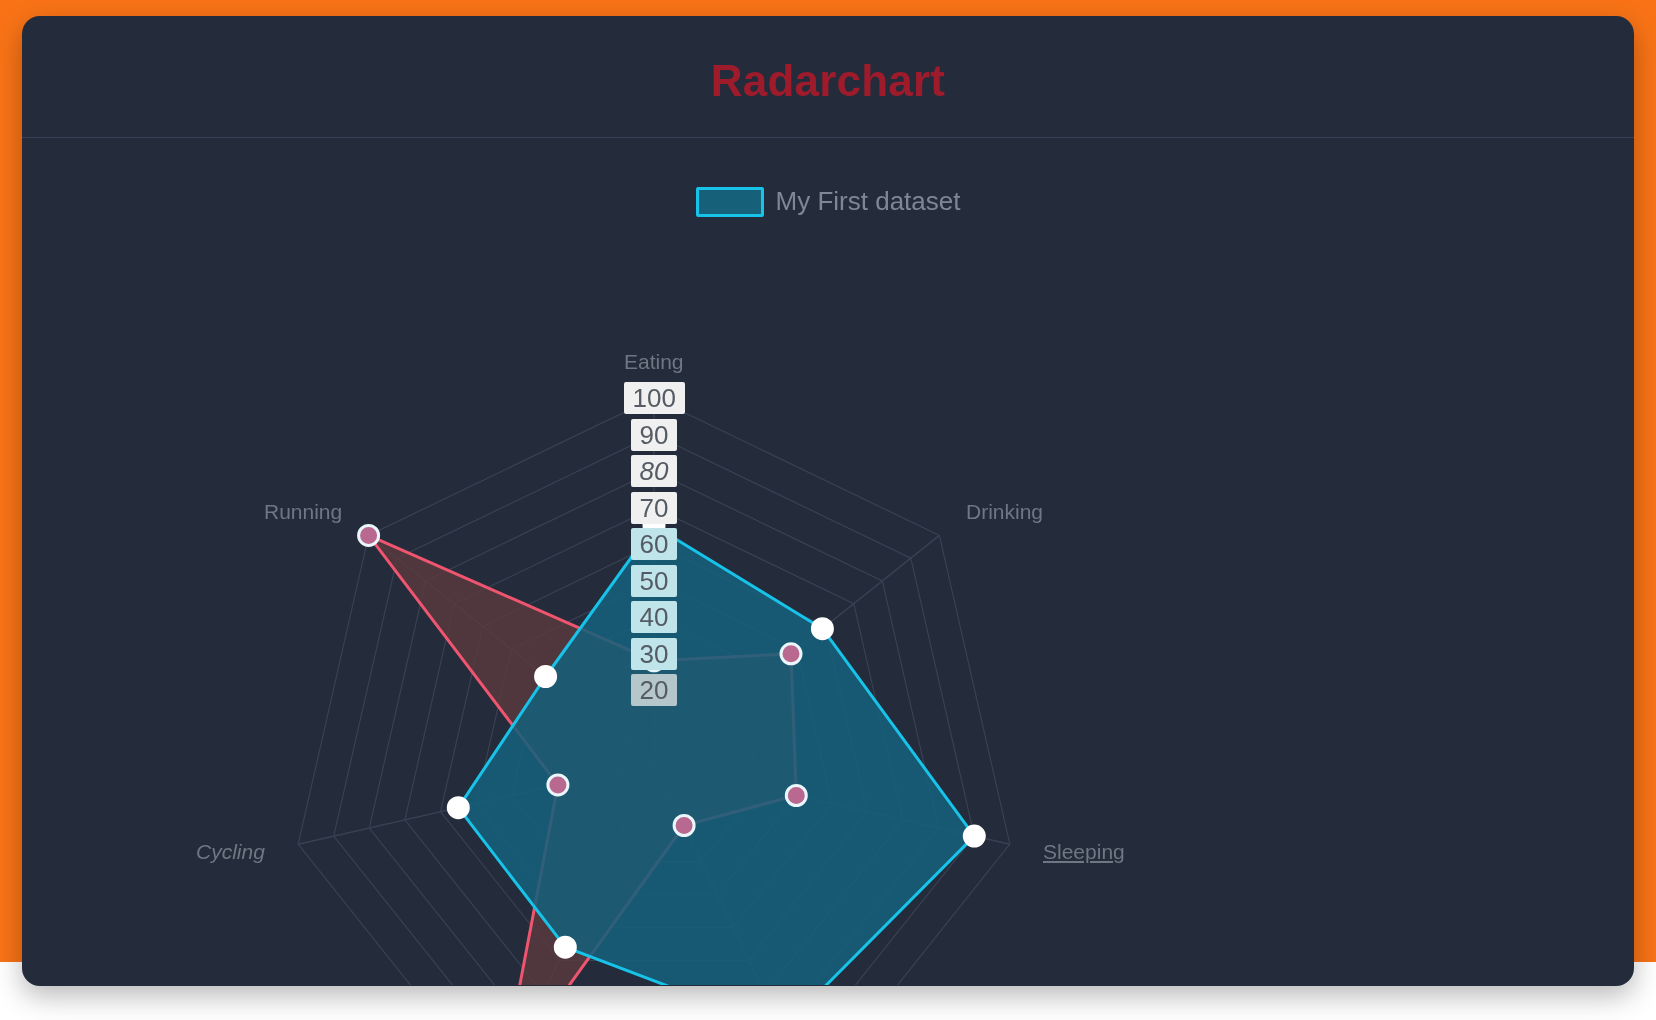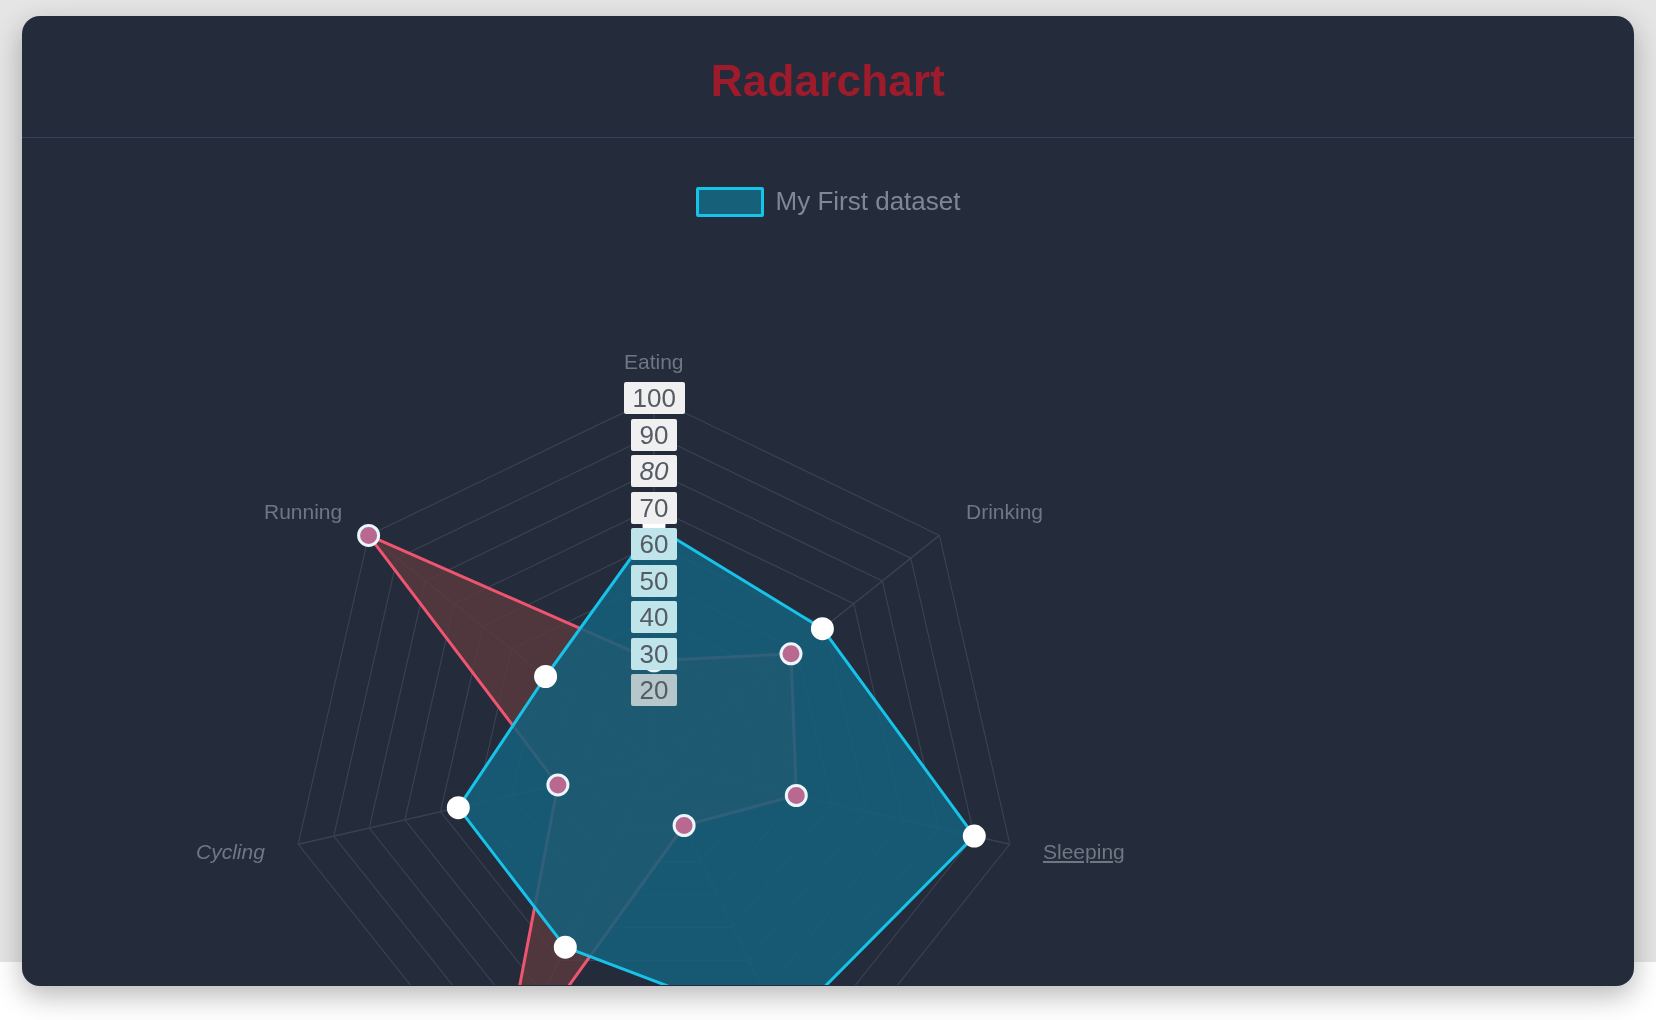--- a/index.html
+++ b/index.html
@@ -2,21 +2,21 @@
 <html><head>
 <meta charset="utf-8">
 <style>
   * { box-sizing: border-box; margin: 0; padding: 0; }
   html, body {
     width: 1656px; height: 1020px;
     background: #ffffff;
     font-family: "Liberation Sans", sans-serif;
     overflow: hidden;
   }
-  #page { position: relative; width: 1656px; height: 962px; background:#e5e5e5; }
+  #page { position: relative; width: 1656px; height: 962px; background:#f97316; }
 
   .card {
     position: absolute;
     left: 22px; top: 16px;
     width: 1612px; height: 970px;
     background: #242b3b;
     border-radius: 18px;
     box-shadow: 0 10px 28px rgba(0,0,0,0.28);
     overflow: hidden;
   }

